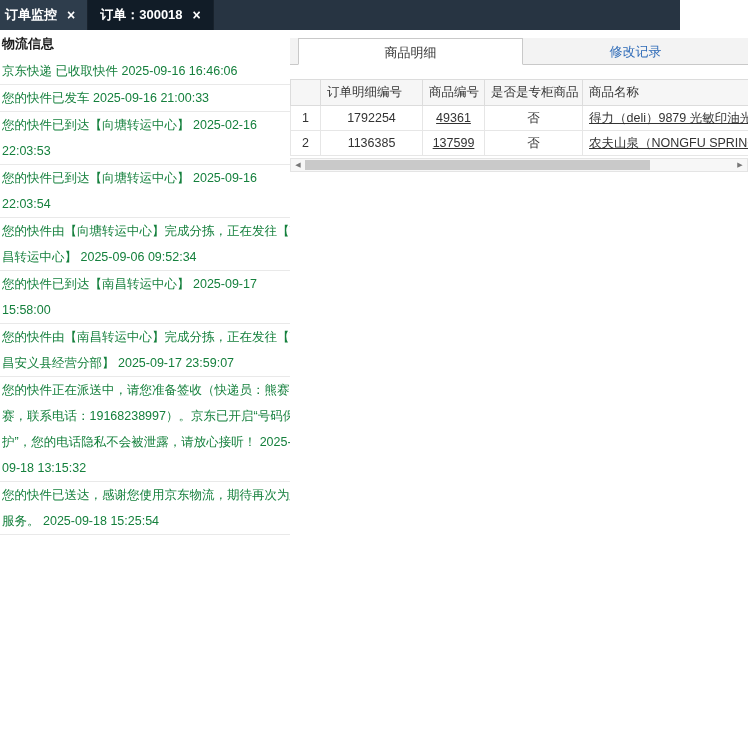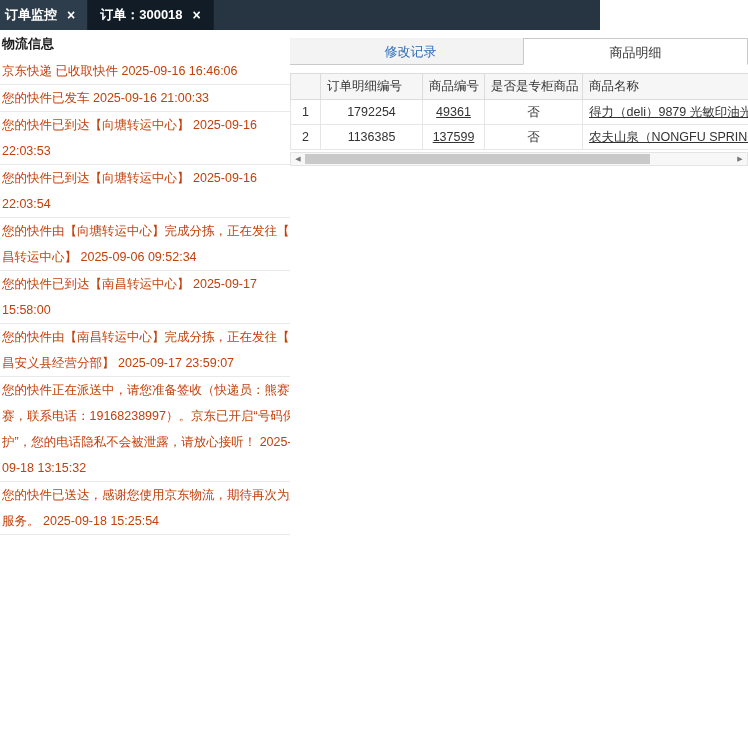--- a/index.html
+++ b/index.html
@@ -1,35 +1,35 @@
 <!DOCTYPE html>
 <html><head>
 <meta charset="utf-8">
 <style>
   * { box-sizing: border-box; margin: 0; padding: 0; }
   html,body { width:748px; height:732px; overflow:hidden; background:#fff;
     font-family:"Liberation Sans","DejaVu Sans",sans-serif; }
 
   
-  .topbar { position:absolute; top:0; left:0; width:600px; height:30px;
+  .topbar { position:absolute; top:0; left:0; width:680px; height:30px;
     background:#273442; display:flex; align-items:stretch; }
   .wtab { display:flex; align-items:center; gap:10px; padding:0 12px;
     color:#fff; font-size:13px; font-weight:bold; background:#2e3d4c;
     border-right:1px solid #18222c; cursor:pointer; white-space:nowrap; }
   .wtab.first { margin-left:-7px; }
   .wtab.active { background:#111c27; }
   .wtab-close { font-size:14px; font-weight:bold; line-height:1; }
 
   
   .left-panel { position:absolute; top:30px; left:0; width:338px; bottom:0;
     background:#fff; border-right:1px solid #cfcfcf; overflow:hidden; }
   .left-title { font-weight:bold; font-size:13px; color:#1a1a1a;
     line-height:28px; padding-left:2px; }
   .entries { margin-right:20px; }
-  .entry { line-height:26px; font-size:12.5px; color:#c2410c;
+  .entry { line-height:26px; font-size:12.5px; color:#15803d;
     border-bottom:1px solid #e9e9e9; padding:0 10px 0 2px;
     word-wrap:break-word; }
 
   .vscroll { position:absolute; top:0; right:3px; width:14px; height:100%;
     background:#f7f7f7; border:1px solid #e4e4e4; }
   .sarrow { height:14px; text-align:center; font-size:7px; line-height:14px;
     color:#777; cursor:pointer; }
   .sarrow.down { position:absolute; bottom:0; left:0; right:0; }
   .vthumb { position:absolute; top:15px; left:1px; right:1px; height:152px;
     background:#c9c9c9; cursor:pointer; }
@@ -37,21 +37,21 @@
   
   .right-panel { position:absolute; top:30px; left:290px; right:0; bottom:0;
     background:#fff; }
   .detail-tabs { display:flex; margin-top:8px; background:#f3f3f3;
     border-bottom:1px solid #c9c9c9; height:27px; padding-left:8px; }
   .dtab { flex:1 1 25%; text-align:center; line-height:27px; font-size:13px;
     color:#2e6bb8; cursor:pointer; white-space:nowrap; overflow:hidden; }
   .dtab.active { background:#fff; border:1px solid #c9c9c9;
     border-bottom:1px solid #fff; margin-bottom:-1px; color:#333; }
 
-  .grid-wrap { margin-top:8px; overflow:hidden; width:100%; }
+  .grid-wrap { margin-top:14px; overflow:hidden; width:100%; }
   table.grid { border-collapse:collapse; table-layout:fixed; width:600px;
     font-size:12.5px; }
   .grid th { background:#f6f6f6; border:1px solid #dcdcdc; font-weight:normal;
     color:#333; height:26px; text-align:left; padding:0 6px; white-space:nowrap; }
   .grid td { border:1px solid #e6e6e6; background:#fff; height:25px;
     padding:0 6px; text-align:center; color:#333; white-space:nowrap;
     overflow:hidden; }
   .grid td.name { text-align:left; }
   .blue { color:#2433c0; cursor:pointer;text-decoration:underline; }
 
@@ -77,39 +77,39 @@
     <span>订单：300018</span>
     <span class="wtab-close">×</span>
   </div>
 </div>
 
 <div class="left-panel">
   <div class="left-title">物流信息</div>
   <div class="entries">
     <div class="entry">京东快递 已收取快件 2025-09-16 16:46:06</div>
     <div class="entry">您的快件已发车 2025-09-16 21:00:33</div>
-    <div class="entry">您的快件已到达【向塘转运中心】 2025-09-16 22:03:53</div>
+    <div class="entry">您的快件已到达【向塘转运中心】 2025-02-16 22:03:53</div>
     <div class="entry">您的快件已到达【向塘转运中心】 2025-09-16 22:03:54</div>
     <div class="entry">您的快件由【向塘转运中心】完成分拣，正在发往【南昌转运中心】 2025-09-06 09:52:34</div>
     <div class="entry">您的快件已到达【南昌转运中心】 2025-09-17 15:58:00</div>
     <div class="entry">您的快件由【南昌转运中心】完成分拣，正在发往【南昌安义县经营分部】 2025-09-17 23:59:07</div>
     <div class="entry">您的快件正在派送中，请您准备签收（快递员：熊赛赛，联系电话：19168238997）。京东已开启“号码保护”，您的电话隐私不会被泄露，请放心接听！ 2025-09-18 13:15:32</div>
     <div class="entry">您的快件已送达，感谢您使用京东物流，期待再次为您服务。 2025-09-18 15:25:54</div>
   </div>
   <div class="vscroll">
     <div class="sarrow up">▲</div>
     <div class="vthumb"></div>
     <div class="sarrow down">▼</div>
   </div>
 </div>
 
 <div class="right-panel">
   <div class="detail-tabs">
+    <div class="dtab active">商品明细</div>
     <div class="dtab">修改记录</div>
-    <div class="dtab active">商品明细</div>
   </div>
 
   <div class="grid-wrap">
     <table class="grid">
       <colgroup>
         <col style="width:30px">
           <col style="width:102px">
           <col style="width:62px">
         <col style="width:98px">
           <col style="width:308px">

